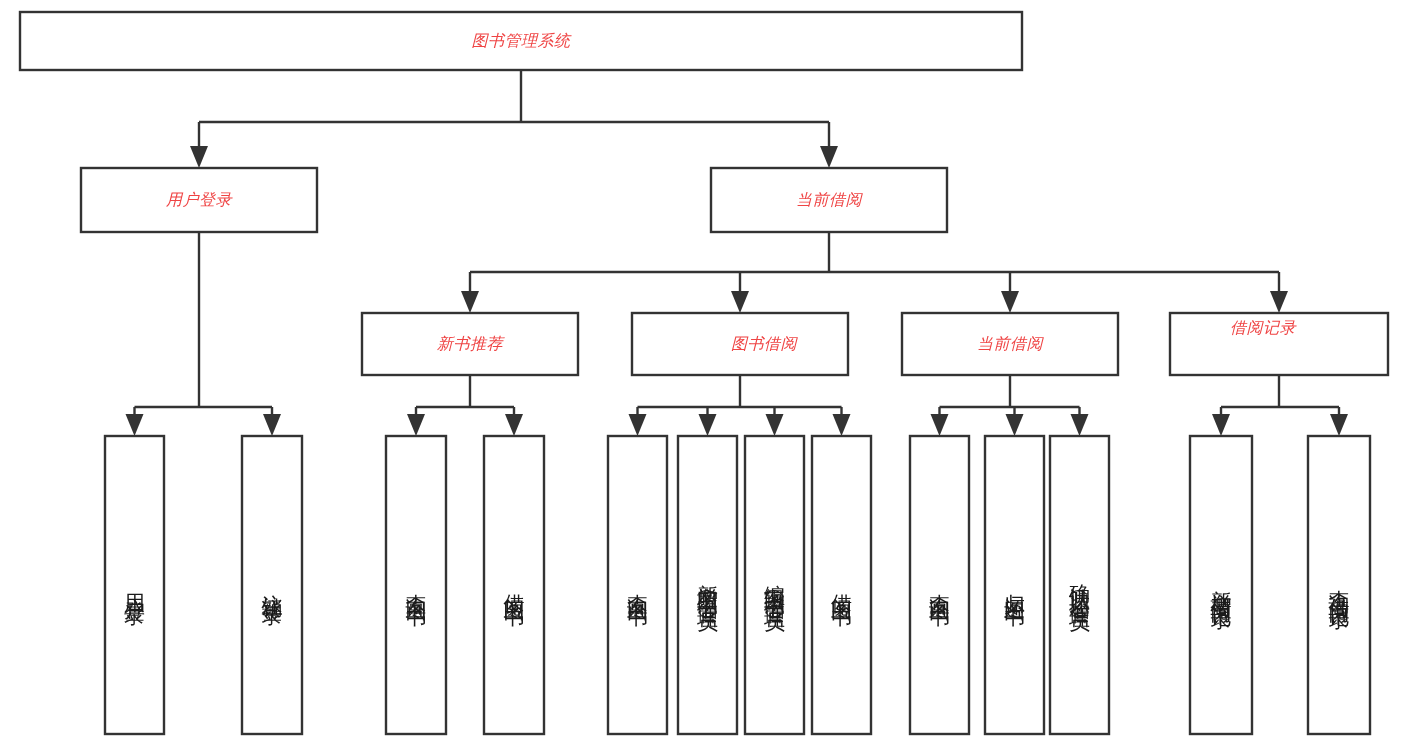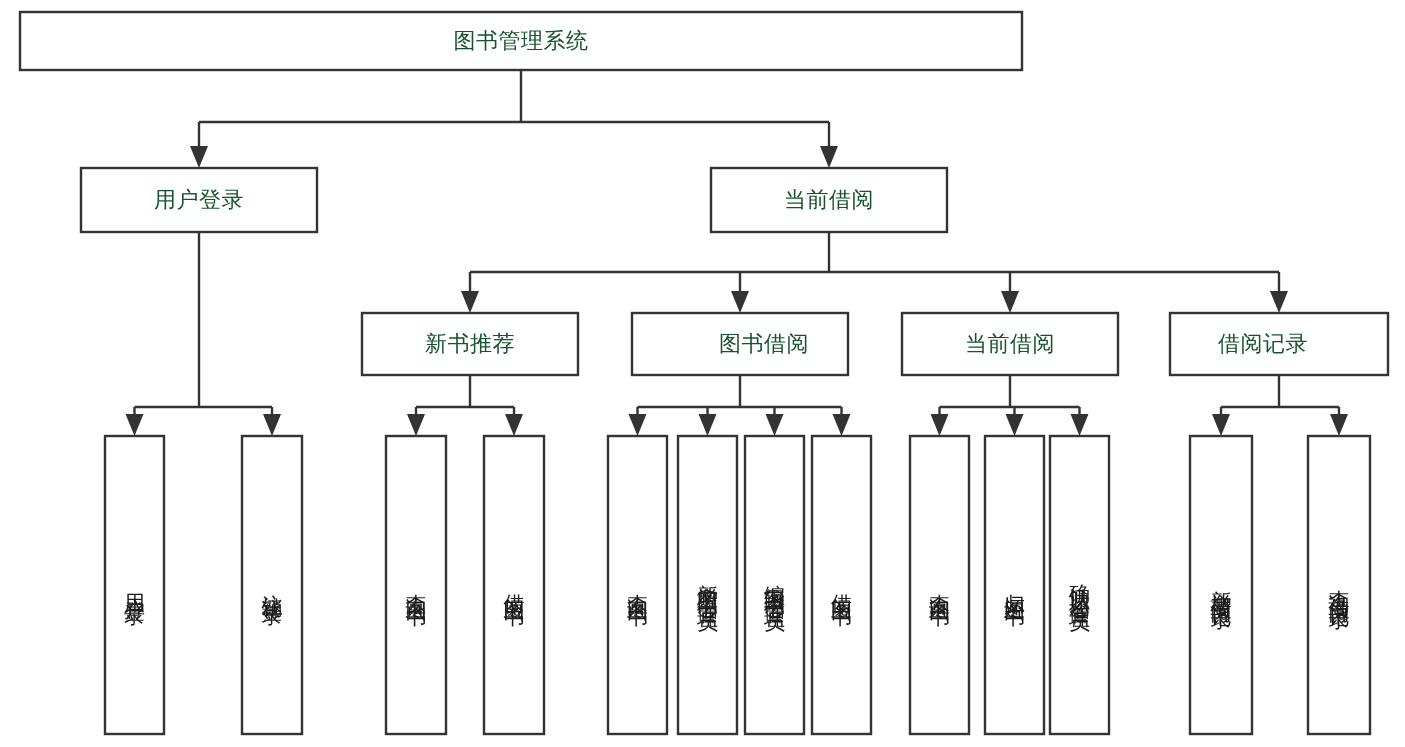--- a/index.html
+++ b/index.html
@@ -39,26 +39,27 @@
   .arrow-head {
     fill: #333333;
     stroke: none;
   }
   .node-label-h {
     position: absolute;
     display: flex;
     align-items: center;
     justify-content: center;
     text-align: center;
-    color: #14532d;
-    font-size: 22px;
+    color: #ef4444;
+    font-size: 16px;
     line-height: 1.15;
     letter-spacing: 0.5px;
     white-space: nowrap;
     pointer-events: none;
+    font-style: italic;
   }
   .node-label-v {
     position: absolute;
     display: flex;
     align-items: center;
     justify-content: center;
     color: #1b1b1b;
     font-size: 21px;
     line-height: 1.05;
     writing-mode: vertical-rl;
@@ -162,21 +163,21 @@
       </g>
   </svg>
 
   <div id="labels">
       <div class="node-label-h" style="left: 20px; top: 12px; width: 1002px; height: 58px;">图书管理系统</div>
       <div class="node-label-h" style="left: 81px; top: 168px; width: 236px; height: 64px;">用户登录</div>
       <div class="node-label-h" style="left: 711px; top: 168px; width: 236px; height: 64px;">当前借阅</div>
       <div class="node-label-h" style="left: 362px; top: 313px; width: 216px; height: 62px;">新书推荐</div>
       <div class="node-label-h" style="left: 656px; top: 313px; width: 216px; height: 62px;">图书借阅</div>
       <div class="node-label-h" style="left: 902px; top: 313px; width: 216px; height: 62px;">当前借阅</div>
-      <div class="node-label-h" style="left: 1170px; top: 313px; width: 186px; height: 62px;">借阅记录</div>
+      <div class="node-label-h" style="left: 1170px; top: 297px; width: 186px; height: 62px;">借阅记录</div>
       <div class="node-label-v" style="left: 105px; top: 436px; width: 59px; height: 298px;">用户登录</div>
       <div class="node-label-v" style="left: 242px; top: 436px; width: 60px; height: 298px;">注销登录</div>
       <div class="node-label-v" style="left: 386px; top: 436px; width: 60px; height: 298px;">查询图书</div>
       <div class="node-label-v" style="left: 484px; top: 436px; width: 60px; height: 298px;">借阅图书</div>
       <div class="node-label-v" style="left: 608px; top: 436px; width: 59px; height: 298px;">查询图书</div>
       <div class="node-label-v" style="left: 678px; top: 436px; width: 59px; height: 298px;">新增图书（管理员）</div>
       <div class="node-label-v" style="left: 745px; top: 436px; width: 59px; height: 298px;">编辑图书（管理员）</div>
       <div class="node-label-v" style="left: 812px; top: 436px; width: 59px; height: 298px;">借阅图书</div>
       <div class="node-label-v" style="left: 910px; top: 436px; width: 59px; height: 298px;">查询图书</div>
       <div class="node-label-v" style="left: 985px; top: 436px; width: 59px; height: 298px;">归还图书</div>

